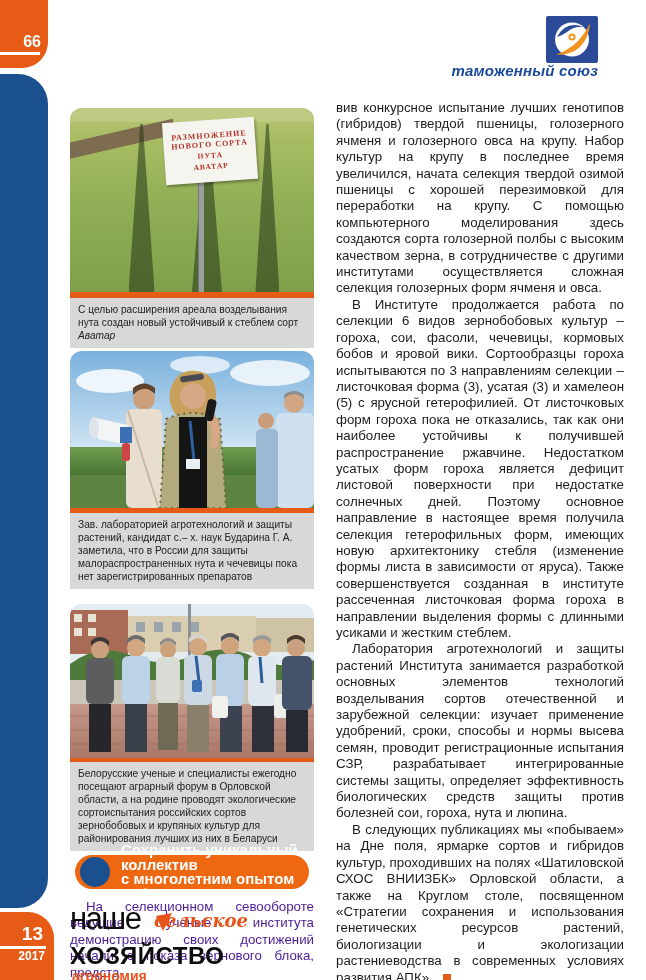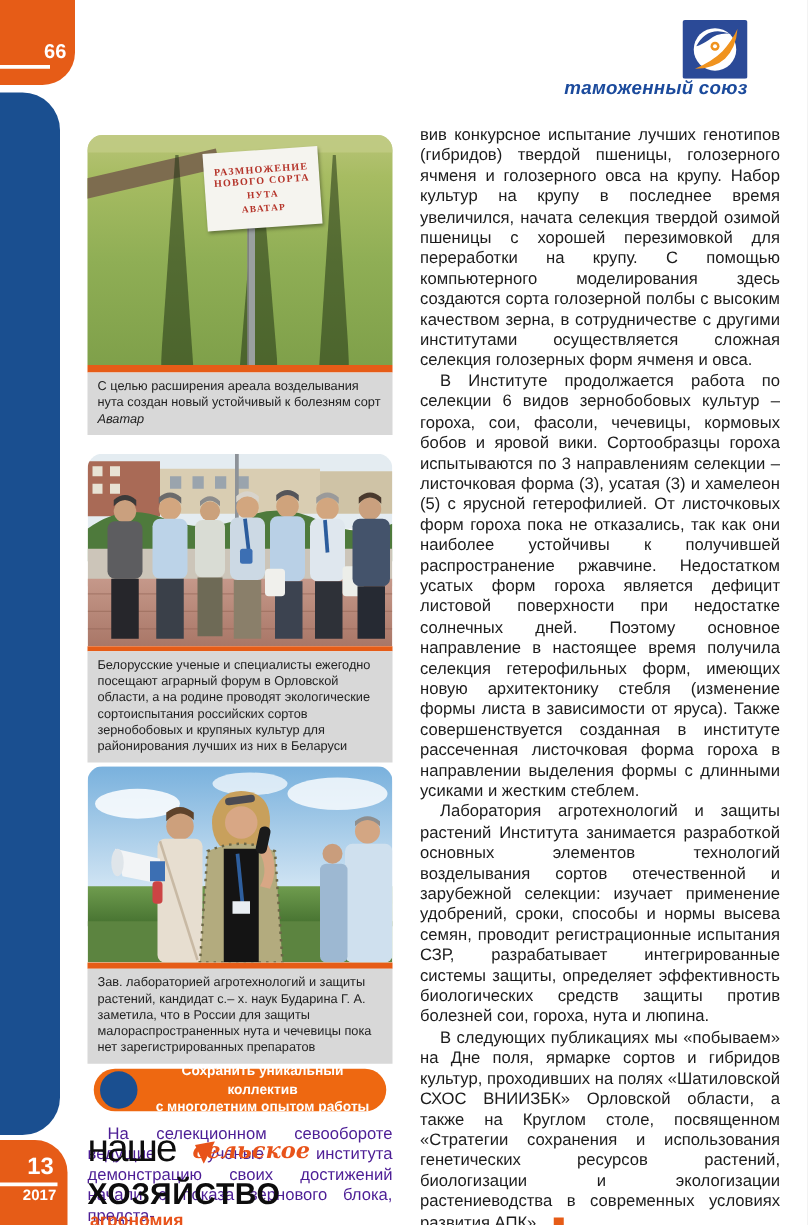--- a/index.html
+++ b/index.html
@@ -1,21 +1,21 @@
 <!DOCTYPE html>
 <html><head>
 <meta charset="utf-8">
 <style>
   html,body{margin:0;padding:0;background:#e9e9e9;}
   .page{position:relative;width:646px;height:980px;background:#ffffff;
         font-family:"Liberation Sans",sans-serif;overflow:hidden;}
 
   
   .rail-top{position:absolute;left:0;top:0;width:48px;height:68px;background:#e65c17;
-            border-bottom-right-radius:26px;padding-left:12px;}
+            border-bottom-right-radius:26px;}
   .rail-top .pnum{position:absolute;right:7px;top:33px;color:#fff;font-weight:bold;font-size:16px;}
   .rail-top .pline{position:absolute;left:0;top:52px;width:40px;height:2.5px;background:#fff;}
   .rail-blue{position:absolute;left:0;top:74px;width:48px;height:834px;background:#1a4f90;
              border-top-right-radius:30px;border-bottom-right-radius:30px;}
   .rail-bot{position:absolute;left:0;top:912px;width:54px;height:68px;background:#e65c17;
             border-top-right-radius:26px;}
   .rail-bot .inum{position:absolute;right:11px;top:11px;color:#fff;font-weight:bold;font-size:19px;margin-left:19px;}
   .rail-bot .iline{position:absolute;left:0;top:34px;width:46px;height:2.5px;background:#fff;}
   .rail-bot .iyear{position:absolute;right:9px;top:37px;color:#fff;font-weight:bold;font-size:12px;}
 
@@ -57,22 +57,22 @@
   
   .photo2{height:157px;} .photo3{height:154px;}
   .photo svg{display:block;}
 
   
   .callout{position:relative;margin:4px 5px 0 5px;height:34px;background:#ee6811;
            border-radius:17px;display:flex;flex-direction:column;justify-content:center;
            padding-left:46px;}
   .callout .dot{position:absolute;left:5px;top:2px;width:30px;height:30px;border-radius:50%;
                 background:#1a4f90;}
-  .callout span{display:block;color:#fff;font-weight:bold;font-size:11px;line-height:14.5px;
-                text-align:center;width:178px;}
+  .callout span{display:block;color:#fff;font-weight:bold;font-size:15px;line-height:14.5px;
+                text-align:left;width:178px;}
 
   .body-par{margin-top:10px;color:#4c1d95;font-size:13.3px;line-height:16.4px;
             text-align:justify;text-indent:16px;}
 
   
   .rightcol{position:absolute;left:336px;top:100px;width:288px;color:#1c1c1c;
             font-size:13.3px;line-height:16.4px;text-align:justify;}
   .rightcol p{margin:0;text-indent:16px;}
   .rightcol p.first{text-indent:0;}
   .end-mark{display:inline-block;width:8px;height:8px;background:#e65c17;margin-left:10px;}
@@ -126,21 +126,72 @@
         <div class="furrow f3"></div>
         <div class="p1-pole"></div>
         <div class="sign">
           <div>РАЗМНОЖЕНИЕ</div>
           <div>НОВОГО СОРТА</div>
           <div>НУТА</div>
           <div>АВАТАР</div>
         </div>
       </div>
       <div class="orange-rule" style="height:6px"></div>
-      <figcaption class="caption"><span>С целью расширения ареала возделывания нута создан новый устойчивый к болезням сорт </span><em>Аватар</em></figcaption>
+      <figcaption class="caption"><span>С целью расширения ареала возделывания нута создан новый устойчивый к стеблем сорт </span><em>Аватар</em></figcaption>
+    </figure>
+
+    <figure class="figure" style="margin-top:3px">
+      <div class="photo photo2">
+        <svg width="244" height="157" viewBox="0 0 244 157">
+          <defs>
+            <linearGradient id="sky2" x1="0" y1="0" x2="0" y2="1">
+              <stop offset="0" stop-color="#79b1dd"></stop>
+                <stop offset="1" stop-color="#dcebf6"></stop>
+            </linearGradient>
+            <linearGradient id="fld2" x1="0" y1="0" x2="0" y2="1">
+              <stop offset="0" stop-color="#6f9c4e"></stop>
+                <stop offset="1" stop-color="#44702f"></stop>
+            </linearGradient>
+          </defs>
+          <rect width="244" height="110" fill="url(#sky2)"></rect>
+          <ellipse cx="40" cy="30" rx="34" ry="12" fill="#ffffff" opacity=".85"></ellipse>
+          <ellipse cx="200" cy="22" rx="40" ry="13" fill="#ffffff" opacity=".8"></ellipse>
+          <ellipse cx="130" cy="14" rx="30" ry="9" fill="#ffffff" opacity=".7"></ellipse>
+          <rect y="96" width="244" height="32" fill="url(#fld2)"></rect>
+          <rect y="124" width="244" height="33" fill="#5c8440"></rect>
+
+          <circle cx="224" cy="52" r="10" fill="#d3a683"></circle>
+            <path d="M214 48 q10 -10 20 0 l0 -4 q-10 -8 -20 0 Z" fill="#8e8e8e"></path>
+          <rect x="206" y="62" width="38" height="95" rx="6" fill="#cfe0ee"></rect>
+          <rect x="186" y="78" width="22" height="79" rx="5" fill="#9db8d2"></rect>
+          <circle cx="196" cy="70" r="8" fill="#c99d7c"></circle>
+
+          <circle cx="74" cy="48" r="11" fill="#cda07c"></circle>
+          <path d="M63 44 q11 -12 22 -1 l0 -6 q-11 -9 -22 0 Z" fill="#5f432b"></path>
+          <rect x="56" y="58" width="36" height="99" rx="6" fill="#e7ded0"></rect>
+          <path d="M58 60 l30 95" stroke="#c8b9a4" stroke-width="2" fill="none"></path>
+          <polygon points="22,66 58,74 58,94 28,88" fill="#f2f4f6"></polygon>
+          <ellipse cx="24" cy="77" rx="5" ry="11" fill="#dfe5ea"></ellipse>
+          <rect x="50" y="76" width="12" height="16" fill="#3c6fb3"></rect>
+          <rect x="52" y="92" width="8" height="18" rx="3" fill="#c44"></rect>
+
+          <path d="M100 40 q6 -22 26 -20 q20 2 20 24 q0 14 -8 20 l-32 0 q-8 -10 -6 -24 Z" fill="#c8a05c"></path>
+          <circle cx="123" cy="45" r="13" fill="#d8a785"></circle>
+          <rect x="110" y="24" width="24" height="6" rx="3" fill="#4a4a52" transform="rotate(-8 122 27)"></rect>
+          <path d="M96 68 q27 -12 54 0 l6 89 l-66 0 Z" fill="#b3ab7e"></path>
+          <path d="M96 68 q27 -12 54 0 l6 89 l-66 0 Z" fill="none" stroke="#6c6747" stroke-width="2" stroke-dasharray="2 4"></path>
+          <rect x="109" y="66" width="28" height="91" fill="#141414"></rect>
+          <path d="M138 96 q8 -14 -2 -30 l8 -4 q10 18 2 36 Z" fill="#d8a785"></path>
+          <rect x="136" y="48" width="9" height="22" rx="4" fill="#1b1b1b" transform="rotate(12 140 59)"></rect>
+          <path d="M120 70 l4 40" stroke="#2e5f9e" stroke-width="3" fill="none"></path>
+          <rect x="116" y="108" width="14" height="10" fill="#e9eef2"></rect>
+        </svg>
+      </div>
+      <div class="orange-rule"></div>
+      <figcaption class="caption">Зав. лабораторией агротехнологий и защиты растений, кандидат с.– х. наук Бударина Г. А. заметила, что в России для защиты малораспространенных нута и чечевицы пока нет зарегистрированных препаратов</figcaption>
     </figure>
 
     <figure class="figure" style="margin-top:15px">
       <div class="photo photo3">
         <svg width="244" height="154" viewBox="0 0 244 154">
           <defs>
             <linearGradient id="gr3" x1="0" y1="0" x2="0" y2="1">
               <stop offset="0" stop-color="#c5988a"></stop>
                 <stop offset="1" stop-color="#a97767"></stop>
             </linearGradient>
@@ -212,71 +263,20 @@
                 <rect x="212" y="52" width="30" height="54" rx="6" fill="#44536b"></rect>
                 <rect x="216" y="106" width="22" height="42" fill="#262a33"></rect>
               </g>
           </g>
         </svg>
       </div>
       <div class="orange-rule" style="height:4px"></div>
       <figcaption class="caption">Белорусские ученые и специалисты ежегодно посещают аграрный форум в Орловской области, а на родине проводят экологические сортоиспытания российских сортов зернобобовых и крупяных культур для районирования лучших из них в Беларуси</figcaption>
     </figure>
 
-    <figure class="figure" style="margin-top:3px">
-      <div class="photo photo2">
-        <svg width="244" height="157" viewBox="0 0 244 157">
-          <defs>
-            <linearGradient id="sky2" x1="0" y1="0" x2="0" y2="1">
-              <stop offset="0" stop-color="#79b1dd"></stop>
-                <stop offset="1" stop-color="#dcebf6"></stop>
-            </linearGradient>
-            <linearGradient id="fld2" x1="0" y1="0" x2="0" y2="1">
-              <stop offset="0" stop-color="#6f9c4e"></stop>
-                <stop offset="1" stop-color="#44702f"></stop>
-            </linearGradient>
-          </defs>
-          <rect width="244" height="110" fill="url(#sky2)"></rect>
-          <ellipse cx="40" cy="30" rx="34" ry="12" fill="#ffffff" opacity=".85"></ellipse>
-          <ellipse cx="200" cy="22" rx="40" ry="13" fill="#ffffff" opacity=".8"></ellipse>
-          <ellipse cx="130" cy="14" rx="30" ry="9" fill="#ffffff" opacity=".7"></ellipse>
-          <rect y="96" width="244" height="32" fill="url(#fld2)"></rect>
-          <rect y="124" width="244" height="33" fill="#5c8440"></rect>
-
-          <circle cx="224" cy="52" r="10" fill="#d3a683"></circle>
-            <path d="M214 48 q10 -10 20 0 l0 -4 q-10 -8 -20 0 Z" fill="#8e8e8e"></path>
-          <rect x="206" y="62" width="38" height="95" rx="6" fill="#cfe0ee"></rect>
-          <rect x="186" y="78" width="22" height="79" rx="5" fill="#9db8d2"></rect>
-          <circle cx="196" cy="70" r="8" fill="#c99d7c"></circle>
-
-          <circle cx="74" cy="48" r="11" fill="#cda07c"></circle>
-          <path d="M63 44 q11 -12 22 -1 l0 -6 q-11 -9 -22 0 Z" fill="#5f432b"></path>
-          <rect x="56" y="58" width="36" height="99" rx="6" fill="#e7ded0"></rect>
-          <path d="M58 60 l30 95" stroke="#c8b9a4" stroke-width="2" fill="none"></path>
-          <polygon points="22,66 58,74 58,94 28,88" fill="#f2f4f6"></polygon>
-          <ellipse cx="24" cy="77" rx="5" ry="11" fill="#dfe5ea"></ellipse>
-          <rect x="50" y="76" width="12" height="16" fill="#3c6fb3"></rect>
-          <rect x="52" y="92" width="8" height="18" rx="3" fill="#c44"></rect>
-
-          <path d="M100 40 q6 -22 26 -20 q20 2 20 24 q0 14 -8 20 l-32 0 q-8 -10 -6 -24 Z" fill="#c8a05c"></path>
-          <circle cx="123" cy="45" r="13" fill="#d8a785"></circle>
-          <rect x="110" y="24" width="24" height="6" rx="3" fill="#4a4a52" transform="rotate(-8 122 27)"></rect>
-          <path d="M96 68 q27 -12 54 0 l6 89 l-66 0 Z" fill="#b3ab7e"></path>
-          <path d="M96 68 q27 -12 54 0 l6 89 l-66 0 Z" fill="none" stroke="#6c6747" stroke-width="2" stroke-dasharray="2 4"></path>
-          <rect x="109" y="66" width="28" height="91" fill="#141414"></rect>
-          <path d="M138 96 q8 -14 -2 -30 l8 -4 q10 18 2 36 Z" fill="#d8a785"></path>
-          <rect x="136" y="48" width="9" height="22" rx="4" fill="#1b1b1b" transform="rotate(12 140 59)"></rect>
-          <path d="M120 70 l4 40" stroke="#2e5f9e" stroke-width="3" fill="none"></path>
-          <rect x="116" y="108" width="14" height="10" fill="#e9eef2"></rect>
-        </svg>
-      </div>
-      <div class="orange-rule"></div>
-      <figcaption class="caption">Зав. лабораторией агротехнологий и защиты растений, кандидат с.– х. наук Бударина Г. А. заметила, что в России для защиты малораспространенных нута и чечевицы пока нет зарегистрированных препаратов</figcaption>
-    </figure>
-
     <div class="callout">
       <div class="dot"></div>
       <span>Сохранить уникальный коллектив</span>
       <span>с многолетним опытом работы</span>
     </div>
 
     <p class="body-par">На селекционном севообороте ведущие ученые института демонстрацию своих достижений начали с показа зернового блока, предста-</p>
 
   </div>
 

